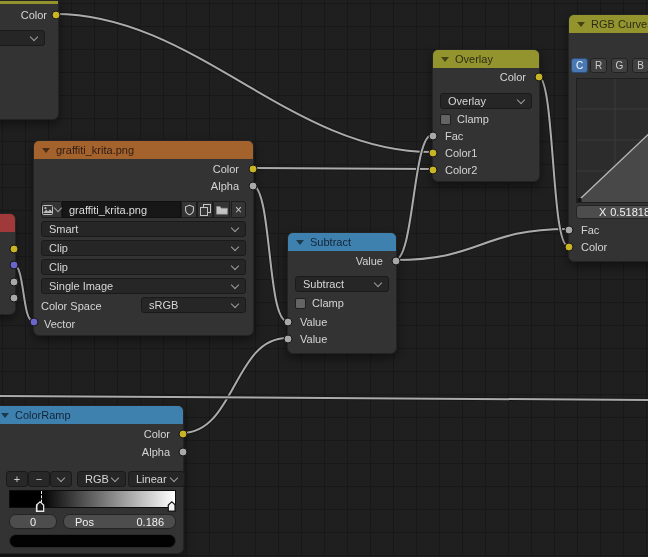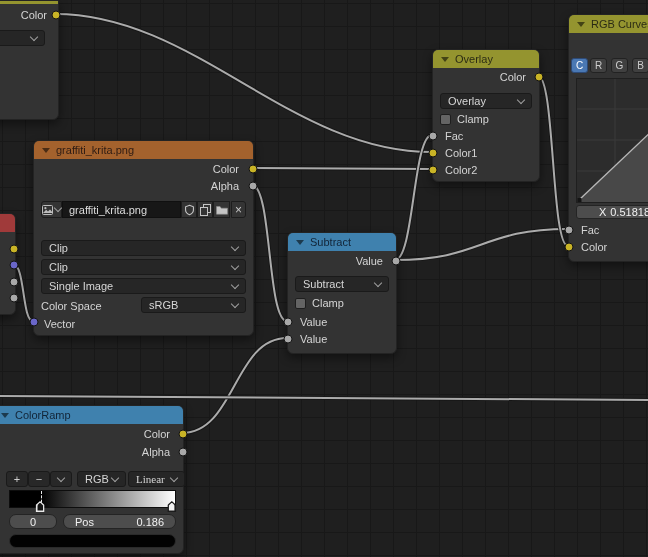--- a/index.html
+++ b/index.html
@@ -156,20 +156,24 @@
   </div>
   <div class="iconbtn" style="left:179px;top:60px;width:17px;">
     <svg width="12" height="10" viewBox="0 0 12 10">
       <path d="M0.5,1.5 h3.5 l1.3,1.7 H11.5 v6 H0.5 Z" fill="#c4c4c4" stroke="#8a8a8a" stroke-width="0.6"></path>
     </svg>
   </div>
   <div class="iconbtn" style="left:197px;top:60px;width:15px;border-radius:0 3px 3px 0;">
     <span style="font-size:12px;color:#c8c8c8;line-height:1;">×</span>
   </div>
 
+  <div class="dd" style="left:7px;top:80px;width:205px;">
+    <span>Smart</span>
+    <span class="chev"></span>
+  </div>
   <div class="dd" style="left:7px;top:99px;width:205px;">
     <span>Clip</span>
     <span class="chev"></span>
   </div>
   <div class="dd" style="left:7px;top:118px;width:205px;">
     <span>Clip</span>
     <span class="chev"></span>
   </div>
   <div class="dd" style="left:7px;top:137px;width:205px;justify-content:center;">
     <span>Single Image</span>
@@ -309,21 +313,21 @@
   <div class="btn" style="left:35px;top:65px;width:22px;height:16px;">
     <span>−</span>
   </div>
   <div class="btn" style="left:57px;top:65px;width:22px;height:16px;">
     <span class="chev" style="margin-left:0;"></span>
   </div>
   <div class="dd" style="left:84px;top:65px;width:49px;">
     <span>RGB</span>
     <span class="chev"></span>
   </div>
-  <div class="dd" style="left:135px;top:65px;width:57px;font-family:Liberation Serif, serif;">
+  <div class="dd" style="left:135px;top:65px;width:57px;">
     <span>Linear</span>
     <span class="chev"></span>
   </div>
 
   <div style="position:absolute;left:16px;top:84px;width:167px;height:18px;border:1px solid #0d0d0d;box-sizing:border-box;background:linear-gradient(to right,#000 0%,#000 18.6%,#fff 100%);">
     <div style="position:absolute;left:18.6%;top:0;bottom:0;border-left:1px dashed #e8e8e8;"></div>
   </div>
   <div class="ramp-marker" style="left:calc(16px + 167px*0.186);top:95px;background:#e8e8e8;z-index:7;">
     <div class="inner" style="background:#141414;"></div>
   </div>

